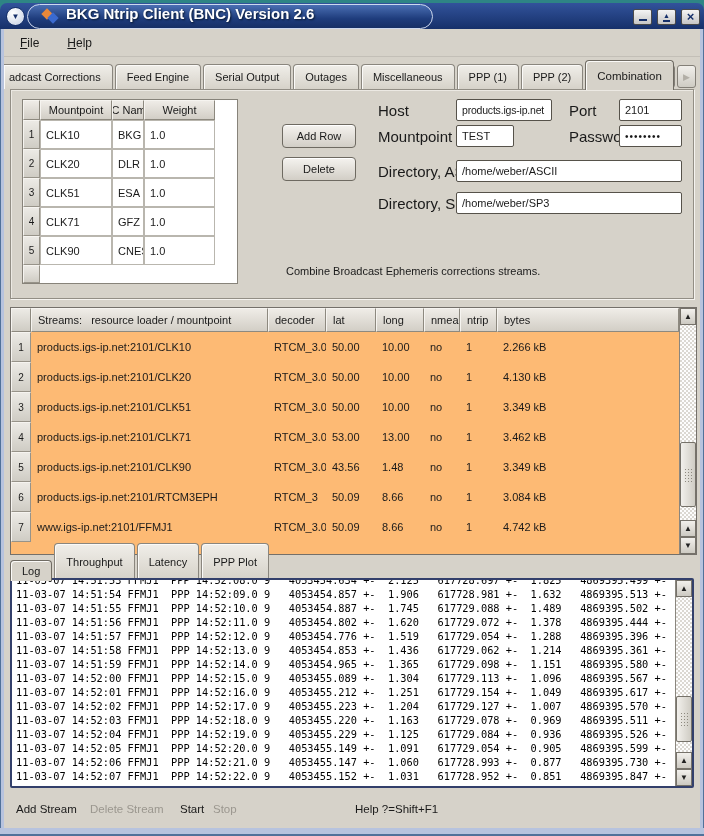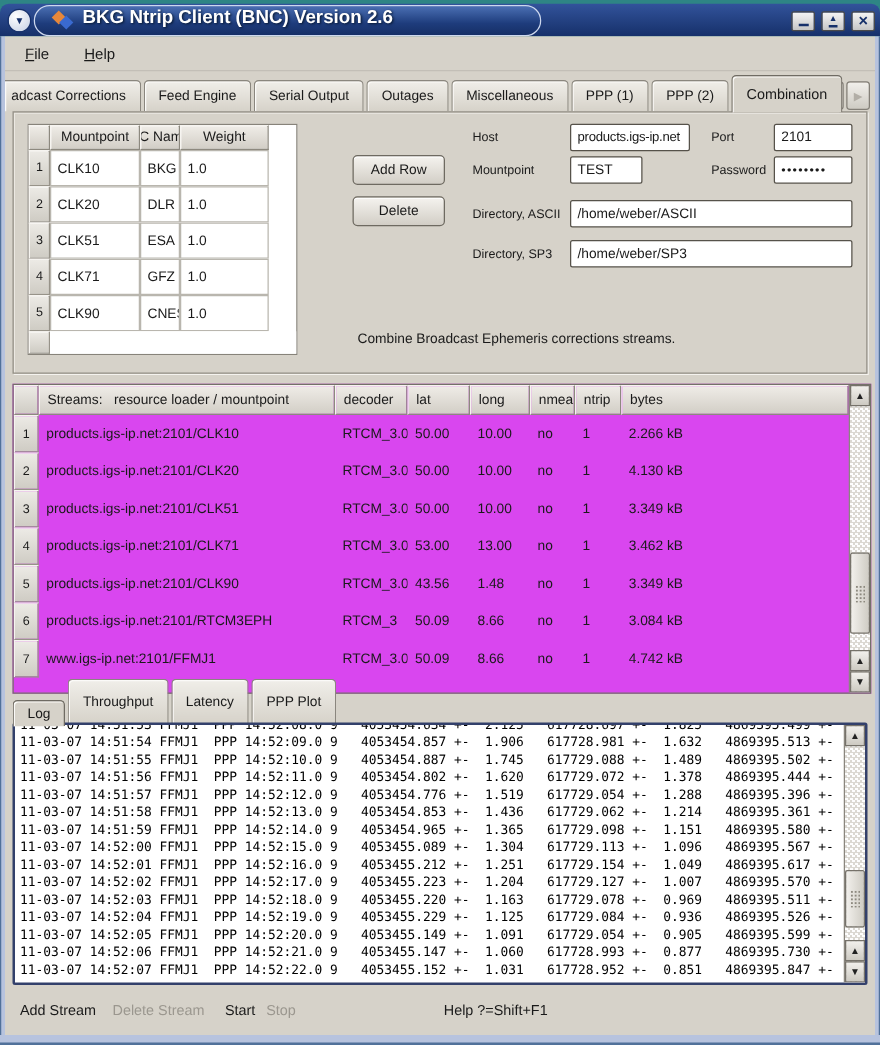--- a/index.html
+++ b/index.html
@@ -66,33 +66,33 @@
   .cnum{width:17px;background:linear-gradient(#eceae5,#cfccc4);border:1px solid #979389;
     border-top-color:#f6f4f0;border-left-color:#f6f4f0;font-size:10px;display:flex;align-items:center;justify-content:center}
   .ccell{background:#fff;border:1px solid #b9b6ae;font-size:11px;display:flex;align-items:center;padding-left:5px;overflow:hidden;white-space:nowrap}
   .ccell.w1{width:72px}.ccell.w2{width:32px}.ccell.w3{width:71px}
   .hcell{background:linear-gradient(#efece7,#d2cec6);border:1px solid #8d897f;border-top-color:#f6f4f0;border-left-color:#f6f4f0;
     justify-content:center;padding-left:0;font-size:11px}
   .cspan{flex:1;background:#fff}
   .pbtn{position:absolute;left:271px;width:74px;height:24px;font-size:11px;display:flex;align-items:center;justify-content:center;
     background:linear-gradient(#f5f3ef,#d2cec6);border:1px solid #6e6a61;border-radius:4px;box-shadow:inset 0 1px 0 #fff}
   .pbtn.addrow{top:34px}.pbtn.delete{top:67px}
-  .flabel{position:absolute;left:367px;height:22px;display:flex;align-items:center;font-size:10px;white-space:nowrap}
+  .flabel{position:absolute;left:367px;height:22px;display:flex;align-items:center;font-size:15px;white-space:nowrap}
   .finput{position:absolute;height:22px;background:#fff;border:1px solid #56524a;border-radius:2px;
     font-size:11px;display:flex;align-items:center;padding-left:5px;overflow:hidden;white-space:nowrap}
   .row-a{top:9px}.row-b{top:35px}.row-c{top:70px}.row-d{top:102px}
   .host-in{left:445px;width:96px;font-size:10.5px;letter-spacing:-.2px}
   .port-lb{left:558px}.port-in{left:608px;width:63px}
   .mp-in{left:445px;width:58px}
   .pw-lb{left:558px}.pw-in{left:608px;width:63px;font-size:10px;letter-spacing:1px}
   .dir-in{left:445px;width:226px}
   .combine-note{position:absolute;left:275px;top:175px;font-size:11px}
 
   
-  .streams{position:absolute;left:6px;top:278px;width:687px;height:248px;background:#d946ef;border:1px solid #74706a}
+  .streams{position:absolute;left:6px;top:278px;width:687px;height:248px;background:#fdba74;border:1px solid #74706a}
   .sbody{position:absolute;left:0;top:0;right:17px;bottom:0;overflow:hidden}
   .srow{display:flex;height:30px}
   .srow.head{height:24px}
   .sc{display:flex;align-items:center;padding-left:6px;font-size:11px;overflow:hidden;white-space:pre}
   .sc0{width:20px;padding-left:0;justify-content:center;font-size:10px;
     background:linear-gradient(#eceae5,#cfccc4);border:1px solid #979389;border-top-color:#f6f4f0;border-left-color:#f6f4f0}
   .sc1{width:237px}.sc2{width:58px}.sc3{width:50px}.sc4{width:48px}.sc5{width:36px}.sc6{width:37px}.sc7{flex:1}
   .srow.head .sc{background:linear-gradient(#efece7,#d2cec6);border:1px solid #8d897f;border-top-color:#f6f4f0;border-left-color:#f6f4f0}
   .srow.head .sc0{background:linear-gradient(#eceae5,#cfccc4)}
 

